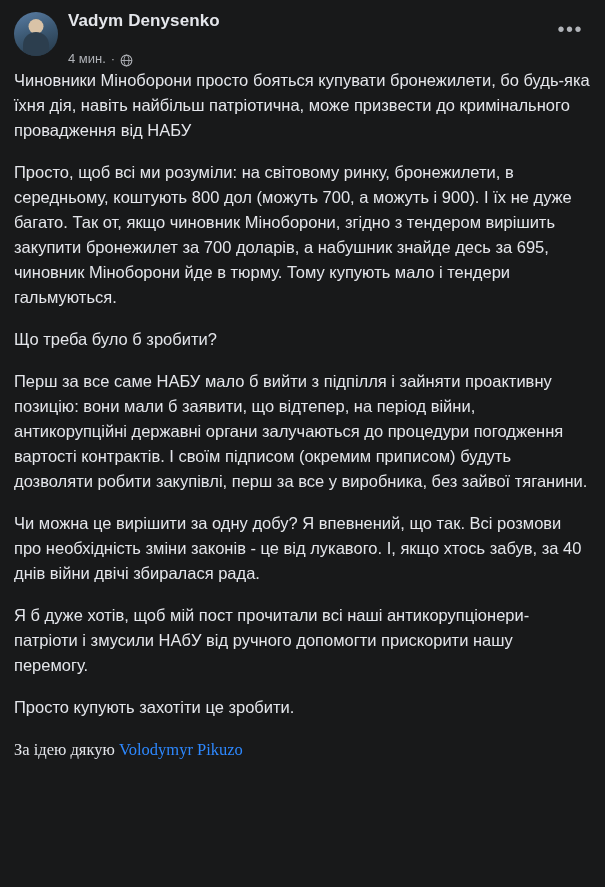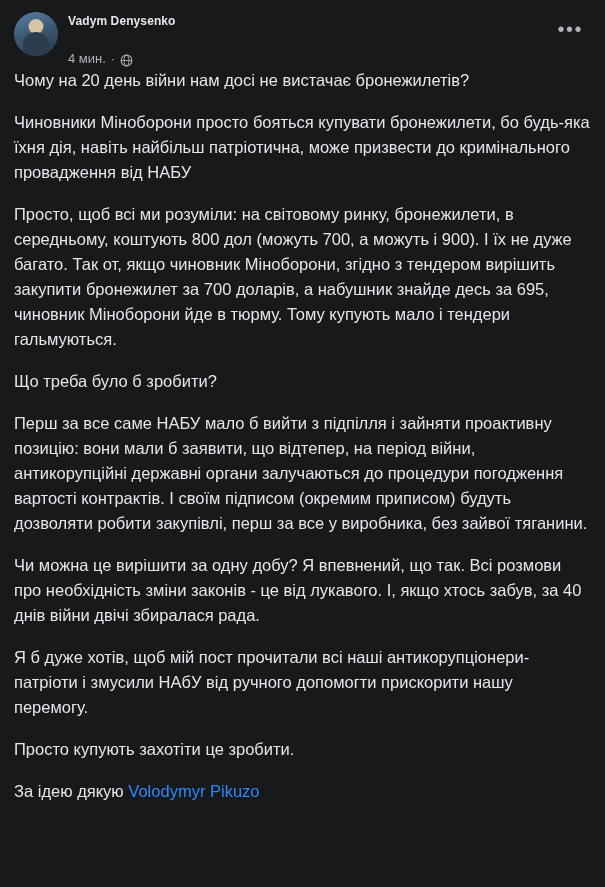--- a/index.html
+++ b/index.html
@@ -58,21 +58,21 @@
     background: #d9c3a7;
   }
   .header-text {
     margin-left: 10px;
     display: flex;
     flex-direction: column;
     justify-content: center;
     padding-top: 1px;
   }
   .author-name {
-    font-size: 12px;
+    font-size: 17px;
     font-weight: bold;
     color: #e4e6eb;
     line-height: 20px;
     letter-spacing: .1px;
   }
   .meta-line {
     display: flex;
     align-items: flex-end;
     margin-top: 20px;
     font-size: 13px;
@@ -112,20 +112,21 @@
   .post-body p {
     margin: 0 0 17px 0;
   }
   .post-body p:last-child {
     margin-bottom: 0;
   }
   .credit-line {
     margin-top: 17px;
     font-size: 16.5px;
     line-height: 25px;
+    font-family: Liberation Serif, serif;
   }
   .credit-link {
     color: #2d88ff;
     cursor: pointer;
   }
 </style>
 </head>
 <body>
 
 <div class="post">
@@ -143,21 +144,20 @@
             <ellipse cx="8" cy="8" rx="3" ry="6.6" fill="none" stroke="#b0b3b8" stroke-width="1.1"></ellipse>
             <line x1="1.4" y1="8" x2="14.6" y2="8" stroke="#b0b3b8" stroke-width="1.1"></line>
           </svg>
         </span>
       </div>
     </div>
     <div class="more-btn">•••</div>
   </div>
 
   <div class="post-body">
-    <p>Чому на 20 день війни нам досі не вистачає бронежилетів?</p>
     <p>Чиновники Міноборони просто бояться купувати бронежилети, бо будь-яка їхня дія, навіть найбільш патріотична,  може призвести до кримінального провадження від НАБУ</p>
     <p>Просто, щоб всі ми розуміли: на світовому ринку, бронежилети, в середньому, коштують 800 дол (можуть 700, а можуть і 900). І їх не дуже багато. Так от, якщо чиновник Міноборони, згідно з тендером вирішить закупити бронежилет за 700 доларів, а набушник знайде десь за 695, чиновник Міноборони йде в тюрму. Тому купують мало і тендери гальмуються.</p>
     <p>Що треба було б зробити?</p>
     <p>Перш за все саме НАБУ мало б вийти з підпілля і зайняти проактивну позицію:  вони мали б заявити, що відтепер, на період війни, антикорупційні державні органи залучаються до процедури погодження вартості контрактів. І своїм підписом (окремим приписом) будуть дозволяти робити закупівлі, перш за все у виробника, без зайвої тяганини.</p>
     <p>Чи можна це вирішити за одну добу? Я впевнений, що так. Всі розмови про необхідність зміни законів - це від лукавого. І, якщо хтось забув, за 40 днів війни двічі збиралася рада.</p>
     <p>Я б дуже хотів, щоб мій пост прочитали всі наші антикорупціонери-патріоти і змусили НАбУ від ручного допомогти прискорити нашу перемогу.</p>
     <p>Просто купують захотіти це зробити.</p>
     <div class="credit-line">
       <span>За ідею дякую </span><span class="credit-link">Volodymyr Pikuzo</span>
     </div>

